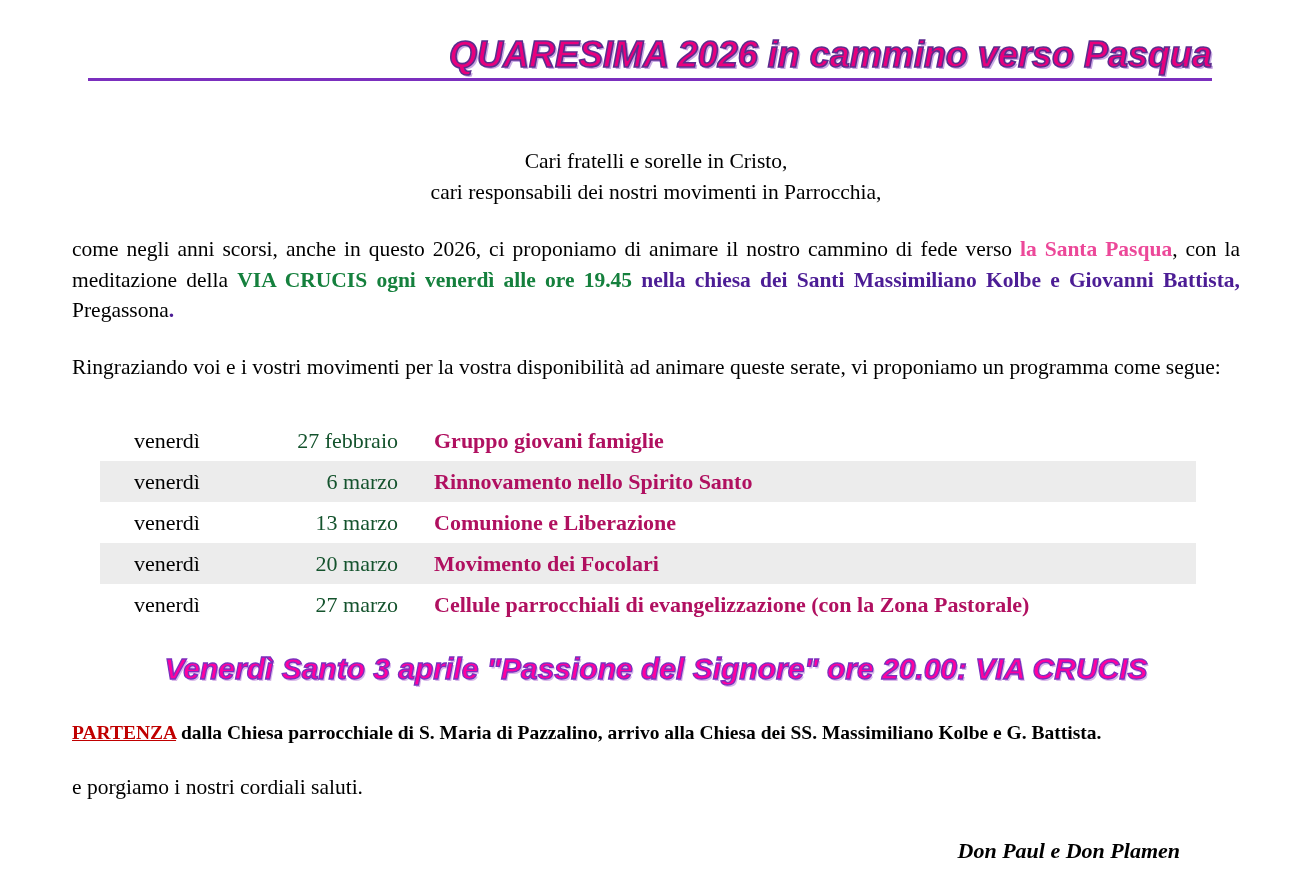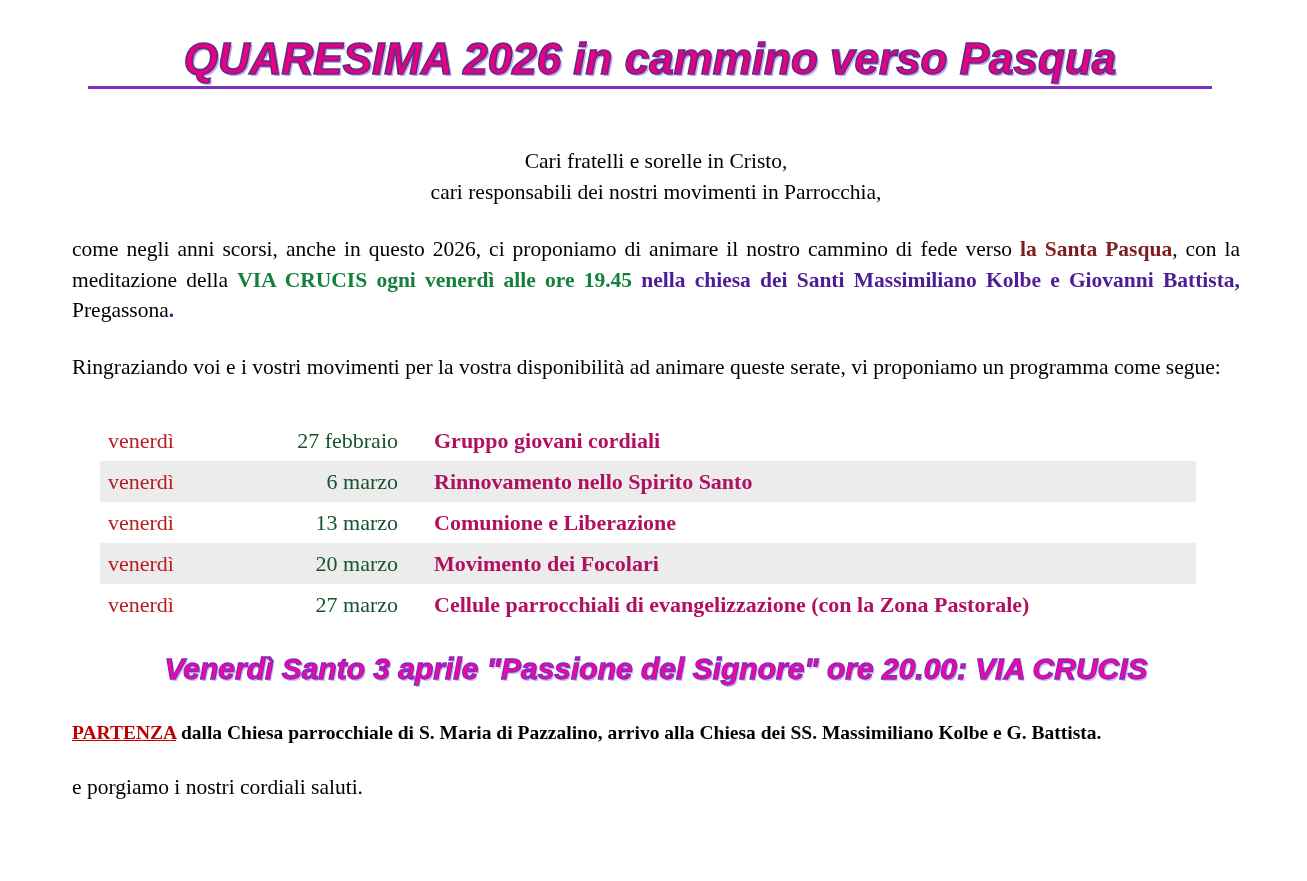--- a/index.html
+++ b/index.html
@@ -29,68 +29,68 @@
     left: 88px;
     top: 36px;
     width: 1124px;
     border-bottom: 3px solid #7b2fbe;
     padding-bottom: 4px;
   }
   .title {
     font-family: "Liberation Sans", sans-serif;
     font-weight: bold;
     font-style: italic;
-    font-size: 44px;
+    font-size: 36px;
     letter-spacing: 0px;
     white-space: nowrap;
-    text-align: center;
+    text-align: right;
     line-height: 1.05;
   }
   .title .t-main {
     color: #e8007d;
     -webkit-text-stroke: 1.6px #5b2d8e;
     text-shadow: 2px 2px 0 #c9a9e3;
   }
 
   
   .body-text {
     position: absolute;
     left: 72px;
     width: 1168px;
     font-size: 21.5px;
     line-height: 1.42;
   }
   .para-1 { top: 146px; text-align: center; }
   .para-2 { top: 234px; text-align: justify; }
   .para-3 { top: 352px; text-align: justify; }
 
-  .purple-bold { color: #7f1d1d; font-weight: bold; }
+  .purple-bold { color: #ec4899; font-weight: bold; }
   .red-bold { color: #15803d; font-weight: bold; }
   .black-bold { font-weight: bold; color: #4c1d95; }
 
   
   .schedule {
     position: absolute;
     left: 100px;
     top: 420px;
     width: 1096px;
     border-collapse: collapse;
   }
   .schedule tr { height: 41px; }
   .schedule tr.alt { background: #ececec; }
   .schedule td {
     padding: 0 6px;
     font-size: 22px;
     vertical-align: middle;
   }
   .col-day {
     width: 118px;
-    text-align: left;
+    text-align: center;
     padding-left: 8px !important;
-    color: #b91c1c;
+    color: #000000;
   }
   .col-date {
     width: 160px;
     text-align: right;
     padding-right: 18px !important;
     color: #14532d;
   }
   .col-group {
     color: #b01060;
     font-weight: bold;
@@ -172,21 +172,21 @@
     <span>come negli anni scorsi, anche in questo 2026, ci proponiamo di animare il nostro cammino di fede verso </span><span class="purple-bold">la Santa Pasqua</span><span>, con la meditazione della </span><span class="red-bold">VIA CRUCIS ogni venerdì alle ore 19.45</span><span class="black-bold"> nella chiesa dei Santi Massimiliano Kolbe e Giovanni Battista,</span><span> Pregassona</span><span class="black-bold">.</span>
   </div>
 
   <div class="body-text para-3">Ringraziando voi e i vostri movimenti per la vostra disponibilità ad animare queste serate, vi proponiamo un programma come segue:</div>
 
   <table class="schedule">
     <tbody>
       <tr>
         <td class="col-day">venerdì</td>
         <td class="col-date">27 febbraio</td>
-        <td class="col-group">Gruppo giovani cordiali</td>
+        <td class="col-group">Gruppo giovani famiglie</td>
       </tr>
       <tr class="alt">
         <td class="col-day">venerdì</td>
         <td class="col-date">6 marzo</td>
         <td class="col-group">Rinnovamento nello Spirito Santo</td>
       </tr>
       <tr>
         <td class="col-day">venerdì</td>
         <td class="col-date">13 marzo</td>
         <td class="col-group">Comunione e Liberazione</td>
@@ -207,14 +207,15 @@
   <div class="banner">Venerdì Santo 3 aprile "Passione del Signore" ore 20.00: VIA CRUCIS</div>
 
   <div class="partenza">
     <span class="lead">PARTENZA</span><span> dalla Chiesa parrocchiale di S. Maria di Pazzalino, arrivo alla Chiesa dei SS. Massimiliano Kolbe e G. Battista.</span>
   </div>
 
   <div class="closing">
     <div>e porgiamo i nostri cordiali saluti.</div>
   </div>
 
+  <div class="signature">Don Paul e Don Plamen</div>
 
 </div>
 
 </body></html>

